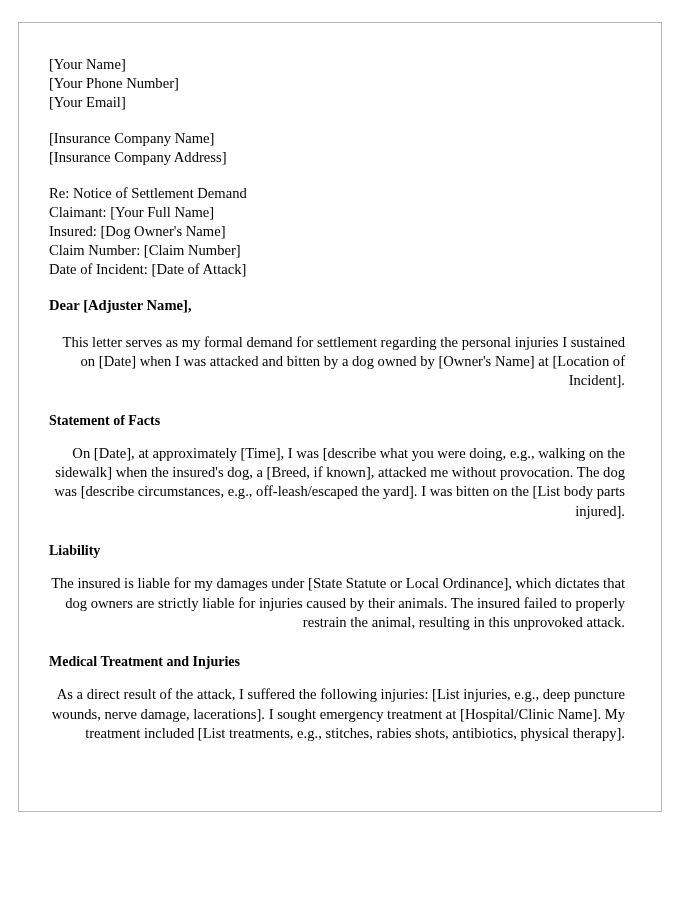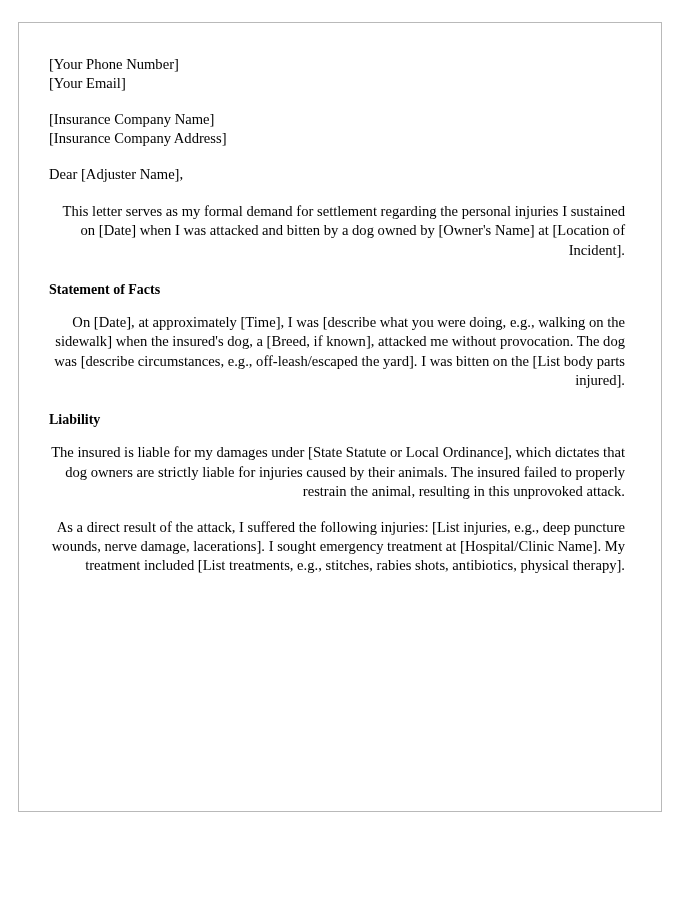--- a/index.html
+++ b/index.html
@@ -42,49 +42,59 @@
     line-height: 1.33;
   }
   h2.heading {
     font-size: 14px;
     font-weight: bold;
     margin: 22px 0 14px 0;
     line-height: 1.2;
   }
   .salutation {
     margin: 0 0 18px 0;
+    font-weight: bold;
   }
   .tight .line {
     display: block;
   }
 </style>
 </head>
 <body>
 
 <div class="page">
   <div class="content">
 
     <div class="block tight">
+      <span class="line">[Your Name]</span>
       <span class="line">[Your Phone Number]</span>
       <span class="line">[Your Email]</span>
     </div>
 
 
     <div class="block tight">
       <span class="line">[Insurance Company Name]</span>
       <span class="line">[Insurance Company Address]</span>
     </div>
 
+    <div class="block tight">
+      <span class="line">Re: Notice of Settlement Demand</span>
+      <span class="line">Claimant: [Your Full Name]</span>
+      <span class="line">Insured: [Dog Owner's Name]</span>
+      <span class="line">Claim Number: [Claim Number]</span>
+      <span class="line">Date of Incident: [Date of Attack]</span>
+    </div>
 
     <div class="salutation">Dear [Adjuster Name],</div>
 
     <p class="para">This letter serves as my formal demand for settlement regarding the personal injuries I sustained on [Date] when I was attacked and bitten by a dog owned by [Owner's Name] at [Location of Incident].</p>
 
     <h2 class="heading">Statement of Facts</h2>
     <p class="para">On [Date], at approximately [Time], I was [describe what you were doing, e.g., walking on the sidewalk] when the insured's dog, a [Breed, if known], attacked me without provocation. The dog was [describe circumstances, e.g., off-leash/escaped the yard]. I was bitten on the [List body parts injured].</p>
 
     <h2 class="heading">Liability</h2>
     <p class="para">The insured is liable for my damages under [State Statute or Local Ordinance], which dictates that dog owners are strictly liable for injuries caused by their animals. The insured failed to properly restrain the animal, resulting in this unprovoked attack.</p>
 
+    <h2 class="heading">Medical Treatment and Injuries</h2>
     <p class="para">As a direct result of the attack, I suffered the following injuries: [List injuries, e.g., deep puncture wounds, nerve damage, lacerations]. I sought emergency treatment at [Hospital/Clinic Name]. My treatment included [List treatments, e.g., stitches, rabies shots, antibiotics, physical therapy].</p>
 
   </div>
 </div>
 
 </body></html>

